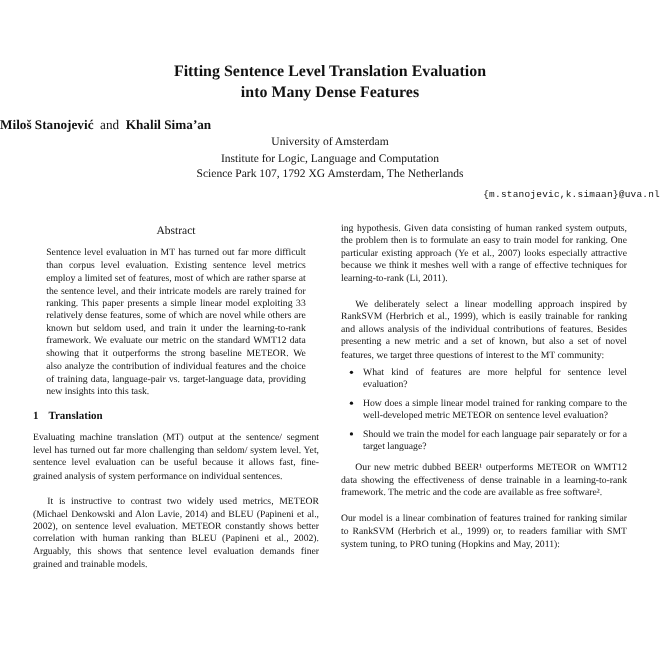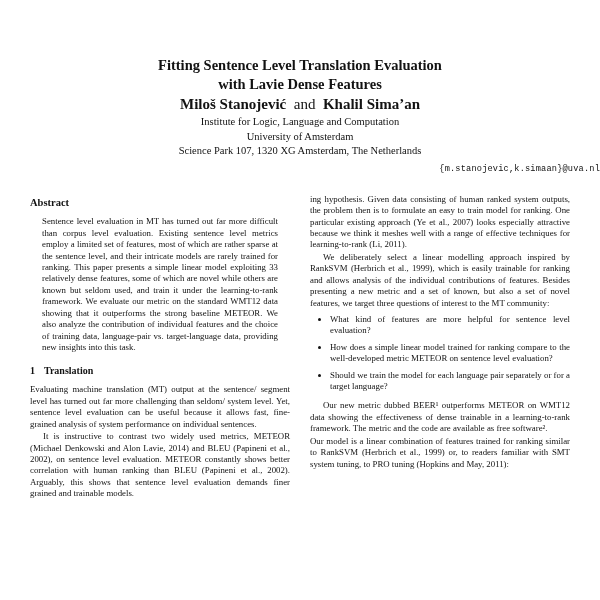--- a/index.html
+++ b/index.html
@@ -17,23 +17,22 @@
     background: #ffffff;
   }
   .title {
     text-align: center;
     font-weight: bold;
     font-size: 14.5px;
     line-height: 1.32;
     margin-top: 56px;
   }
   .authors {
-    text-align: center;
-    font-size: 15px;
-    margin-top: 2px;
+    font-size: 12px;
+    margin-top: 12px;
   }
   .authors .name { font-weight: bold; }
   .authors .sep { font-weight: normal; }
   .affil {
     text-align: center;
     font-size: 10.5px;
     line-height: 1.38;
     margin-top: 2px;
   }
   .email {
@@ -49,60 +48,61 @@
     margin: 20px 30px 0 30px;
   }
   .col {
     flex: 1 1 0;
     min-width: 0;
     font-size: 8.8px;
     line-height: 1.3;
     text-align: justify;
   }
   .abstract-heading {
-    font-weight: bold;
+    text-align: center;
+    font-weight: normal;
     font-size: 10.5px;
     margin: 2px 0 7px 0;
   }
   .abstract-body { padding: 0 12px; }
   .sec-heading {
     font-weight: bold;
     font-size: 10px;
     margin: 11px 0 7px 0;
   }
   .sec-num { display: inline-block; min-width: 14px; }
   p { margin: 0 0 0 0; }
-  p + p { margin-top: 1px; }
+  p + p { margin-top: 12px; }
   p.indent { text-indent: 13px; }
   ul.bullets {
     margin: 5px 0 8px 0;
     padding-left: 20px;
   }
   ul.bullets li { margin-bottom: 5px; }
 </style>
 </head>
 <body>
 
 <div class="page">
 
   <div class="title">
     <div>Fitting Sentence Level Translation Evaluation</div>
-    <div>with Lavie Dense Features</div>
+    <div>into Many Dense Features</div>
   </div>
 
   <div class="authors">
     <span class="name">Miloš Stanojević</span>
     <span class="sep">&nbsp;</span><span class="sep">and</span><span class="sep">&nbsp;</span>
     <span class="name">Khalil Sima’an</span>
   </div>
 
   <div class="affil">
+    <div>University of Amsterdam</div>
     <div>Institute for Logic, Language and Computation</div>
-    <div>University of Amsterdam</div>
-    <div>Science Park 107, 1320 XG Amsterdam, The Netherlands</div>
+    <div>Science Park 107, 1792 XG Amsterdam, The Netherlands</div>
   </div>
 
   <div class="email">{m.stanojevic,k.simaan}@uva.nl</div>
 
   <div class="columns">
 
     <div class="col">
       <div class="abstract-heading">Abstract</div>
       <div class="abstract-body">
         <p>Sentence level evaluation in MT has turned out far more difficult than corpus level evaluation. Existing sentence level metrics employ a limited set of features, most of which are rather sparse at the sentence level, and their intricate models are rarely trained for ranking. This paper presents a simple linear model exploiting 33 relatively dense features, some of which are novel while others are known but seldom used, and train it under the learning-to-rank framework. We evaluate our metric on the standard WMT12 data showing that it outperforms the strong baseline METEOR. We also analyze the contribution of individual features and the choice of training data, language-pair vs. target-language data, providing new insights into this task.</p>

